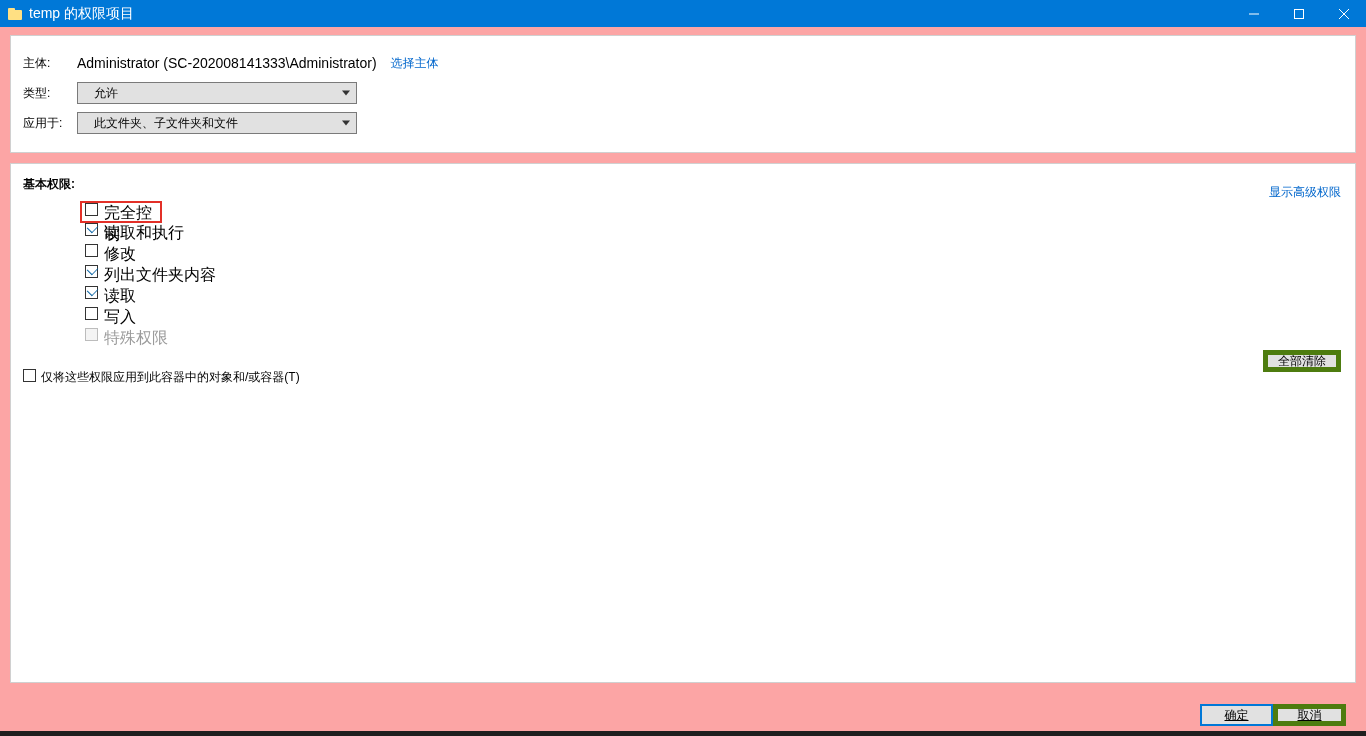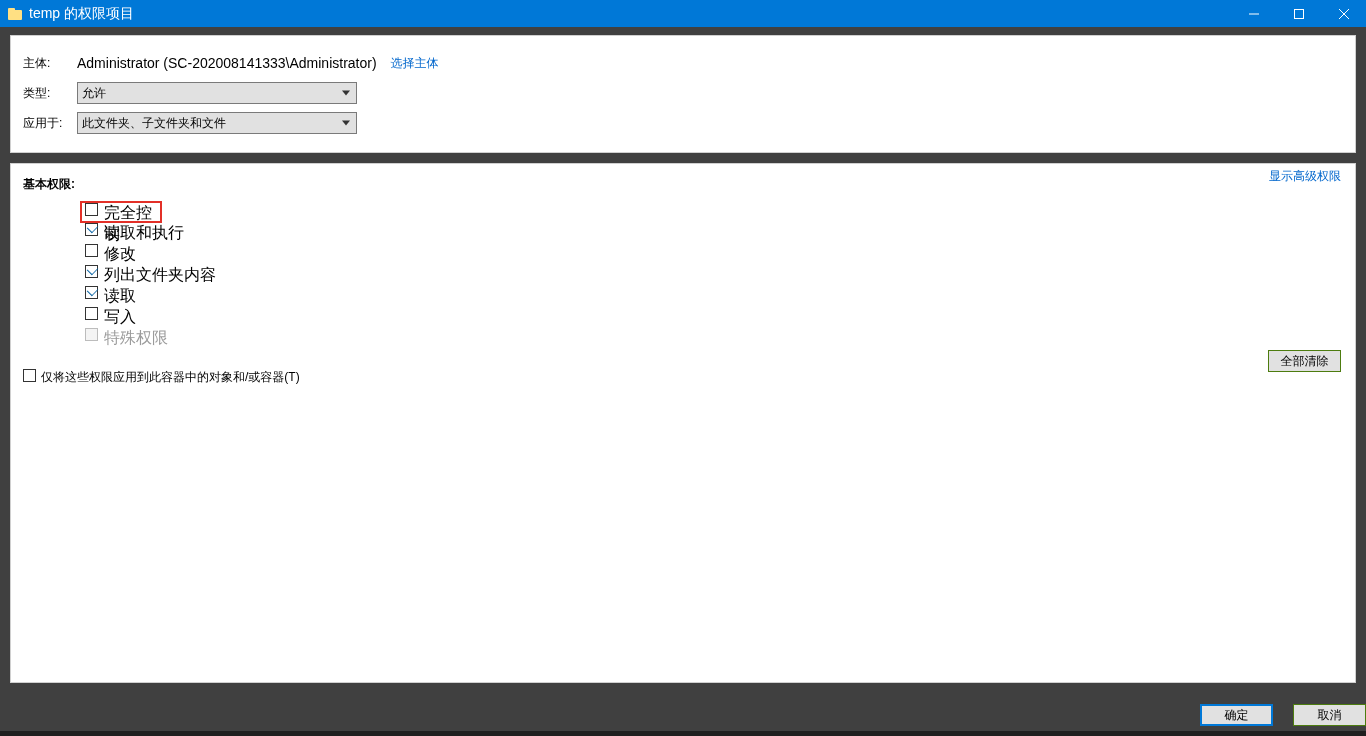--- a/index.html
+++ b/index.html
@@ -55,21 +55,21 @@
     align-items: center;
     justify-content: center;
     color: #fff;
     cursor: default;
   }
   .title-btn svg { stroke: #fff; fill: none; }
 
   .client {
     height: 709px;
     padding: 8px 10px 10px 10px;
-    background: #404040;
+    background: #fca5a5;
     position: relative;
   }
 
   .panel {
     border: 1px solid #d0d0d0;
     padding: 10px 12px 12px 12px;
     background: #fff;
   }
   .panel.top { margin-bottom: 10px; }
 
@@ -95,21 +95,21 @@
     font-size: 12px;
     cursor: pointer;
   }
   .combo {
     width: 280px;
     height: 22px;
     border: 1px solid #7a7a7a;
     background: #e1e1e1;
     display: flex;
     align-items: center;
-    padding-left: 4px;
+    padding-left: 16px;
     font-size: 12px;
     position: relative;
     margin-left: 2px;
   }
   .combo .arrow {
     position: absolute;
     right: 6px;
     top: 50%;
     width: 0; height: 0;
     border-left: 4px solid transparent;
@@ -123,21 +123,21 @@
     position: relative;
   }
   .perm-section-label {
     font-size: 12px;
     margin: 2px 0 8px 0;
     font-weight: bold;
   }
   .show-advanced {
     position: absolute;
     right: 14px;
-    top: 4px;
+    top: 20px;
     color: #0066cc;
     font-size: 12px;
     cursor: pointer;
   }
   .perm-list {
     margin-left: 62px;
   }
   .perm-item {
     display: flex;
     align-items: flex-start;
@@ -178,41 +178,42 @@
   .apply-row .cb { margin-right: 5px; }
 
   .clear-all {
     position: absolute;
     right: 14px;
     top: 186px;
   }
   .win-button {
     min-width: 73px;
     height: 22px;
-    border: 1px solid #4d7c0f;
+    border: 5px solid #4d7c0f;
     background: #e1e1e1;
     font-size: 12px;
     display: inline-flex;
     align-items: center;
     justify-content: center;
     padding: 0 10px;
     cursor: default;
     font-family: inherit;
   }
   .win-button.default {
     border: 2px solid #0078d7;
     padding: 0 9px;
   }
 
   .footer {
     position: absolute;
     bottom: 10px;
-    right: 0;
-    display: flex;
-    gap: 20px;
+    right: 20px;
+    display: flex;
+    gap: 0;
+    text-decoration: underline;
   }
   .taskbar {
     position: absolute;
     left: 0;
     bottom: 0;
     height: 5px;
     width: 100%;
     background: #1f1f1f;
   }
   .taskbar::before {

